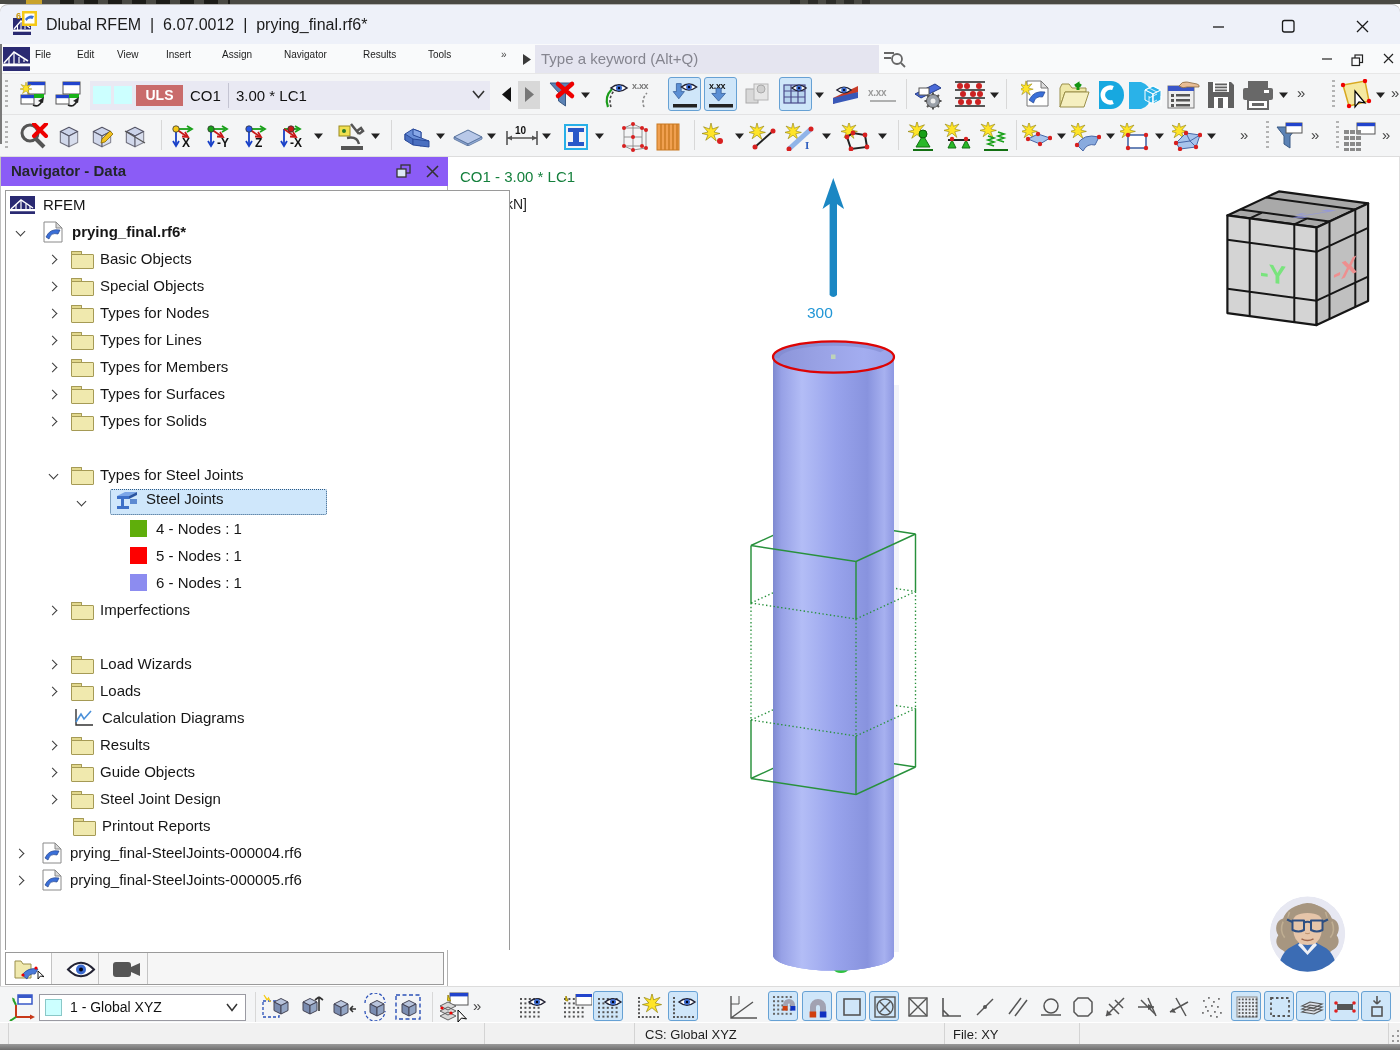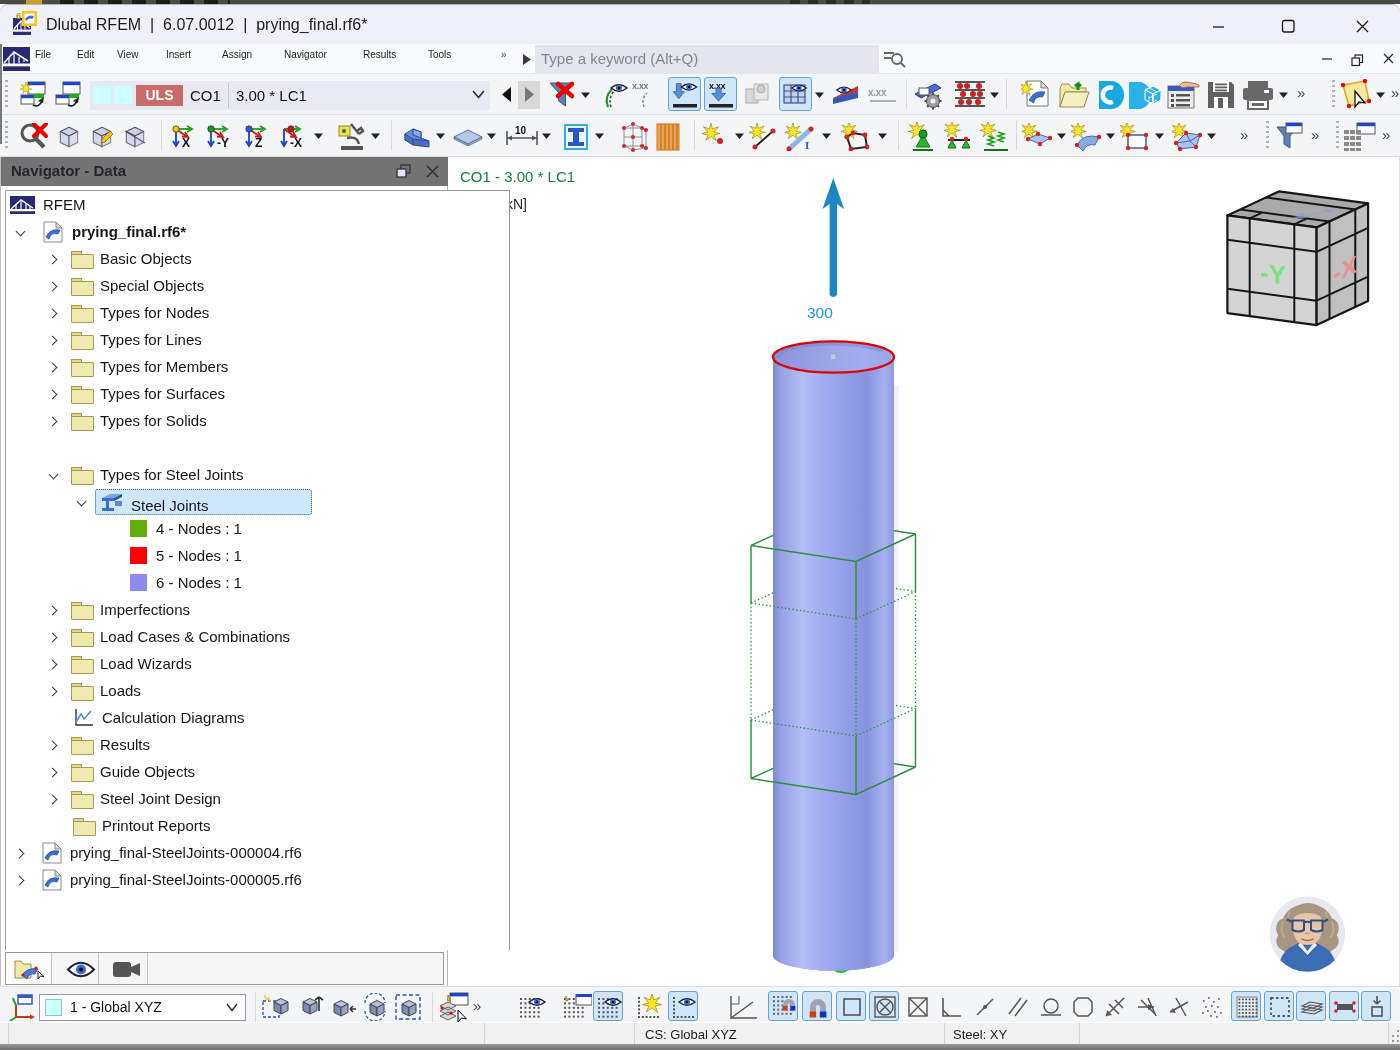--- a/index.html
+++ b/index.html
@@ -15,38 +15,38 @@
 .menuitem{position:absolute;top:5px;font-size:10px;color:#1c1c1c}
 #searchbox{left:535px;top:1px;width:344px;height:28px;background:#e5e5f0;color:#85858f;font-size:15px;line-height:28px;padding-left:6px}
 
 #tb1{left:0;top:74px;width:1400px;height:41px;background:#f4f5f6;border-bottom:1px solid #e3e3e4}
 #tb2{left:0;top:115px;width:1400px;height:42px;background:#f4f5f6;border-bottom:1px solid #dddddd}
 .grip{position:absolute;top:6px;width:3px;height:28px;background-image:repeating-linear-gradient(#b3b3b3 0 2px,transparent 2px 5px)}
 .vsep{position:absolute;top:5px;width:1px;height:30px;background:#d8d8d8}
 .tgl{position:absolute;background:#cfe6f9;border:1px solid #66a1d4;border-radius:3px}
 
 #nav{left:0;top:157px;width:448px;height:829px;background:#fff;border-right:1px solid #b3b3b3;border-left:1px solid #c0c0c0}
-#navhead{left:0;top:0;width:447px;height:29px;background:#737373}
+#navhead{left:0;top:0;width:447px;height:29px;background:#8b5cf6}
 #navhead span{position:absolute;left:10px;top:5px;font-weight:bold;font-size:15px;color:#23262b}
 #treebox{left:4px;top:33px;width:505px;height:760px;border:1px solid #9a9a9a;border-bottom:none;background:#fff}
 #tabs{left:4px;top:795px;width:439px;height:33px;background:#fbfbfb;border:1px solid #9a9a9a}
 #viewport{left:448px;top:157px;width:952px;height:829px;background:#fff;border-right:1px solid #e0e0e0}
 
 #btb{left:0;top:986px;width:1400px;height:36px;background:#f4f5f6;border-top:1px solid #dcdcdc}
 #statusbar{left:0;top:1022px;width:1400px;height:22px;background:#f1f1f1;border-top:1px solid #fff}
 .scell{position:absolute;top:0;height:22px;border-left:1px solid #d4d4d4}
 #bedge{left:0;top:1044px;width:1400px;height:6px;background:linear-gradient(#9a9a9a,#6e6e6e)}
 
 .trow{position:absolute;left:6px;height:27px;font-size:15px;color:#161616;display:flex;align-items:center;white-space:nowrap}
 .chv{display:inline-block;position:relative;width:14px;height:16px;flex:none}.chv:after{content:"";position:absolute;left:3px;top:4px;width:6px;height:6px;border-right:1.7px solid #3a3a3a;border-bottom:1.7px solid #3a3a3a;transform:rotate(45deg)}.chv.c:after{left:2px;top:5px;transform:rotate(-45deg)}
 .folder{display:inline-block;width:21px;height:16px;position:relative;margin-right:8px}
 .folder:before{content:"";position:absolute;left:0;top:0;width:9px;height:4px;background:#e2d88e;border:1px solid #a59a55;border-bottom:none;border-radius:1px 1px 0 0}
 .folder:after{content:"";position:absolute;left:0;top:3px;width:21px;height:13px;background:#f0e9ae;border:1px solid #a59a55;border-radius:1px}
 .chip{display:inline-block;width:17px;height:17px;margin-right:9px}
-#seljoint{display:inline-flex;align-items:flex-end;height:26px;background:#cfe7fb;border:1px dotted #2e5a84;border-radius:2px;padding-right:3px;margin-left:6px;width:217px}
+#seljoint{display:inline-flex;align-items:flex-start;height:26px;background:#cfe7fb;border:1px dotted #2e5a84;border-radius:2px;padding-right:3px;margin-left:21px;width:217px}
 </style></head>
 <body>
 <div id="root">
 <div id="sliver" class="abs">
       <div class="abs" style="left:60px;top:0;width:170px;height:4px;background:repeating-linear-gradient(90deg,#1c1c18 0 14px,#4a4a44 14px 24px)"></div>
       <div class="abs" style="left:26px;top:0;width:16px;height:4px;background:#c8a22c"></div>
       <div class="abs" style="left:790px;top:0;width:80px;height:4px;background:repeating-linear-gradient(90deg,#2c2c28 0 10px,#4a4a44 10px 18px)"></div>
     </div>
 <div id="titlebar" class="abs">
   <svg class="abs" style="left:13px;top:5px" width="26" height="26" viewBox="0 0 26 26">
@@ -755,21 +755,20 @@
               <path d="M2 6 l8 -4 h12 l-8 4 z" fill="#7aa6e8"></path>
               <path d="M2 6 h12 v3 h-5 v7 h5 v3 h-12 v-3 h4 v-7 h-4 z" fill="#3c70c8"></path>
               <path d="M14 6 l8 -4 v3 l-8 4 z" fill="#2a55a0"></path>
               <rect x="15" y="9" width="7" height="5" fill="#5d8ad2"></rect>
             </svg>Steel Joints</span>
         </div>
     <div class="trow" style="top:324px;left:124px"><span class="chip" style="background:#5fae0b"></span>4 - Nodes : 1</div>
     <div class="trow" style="top:351px;left:124px"><span class="chip" style="background:#fe0000"></span>5 - Nodes : 1</div>
     <div class="trow" style="top:378px;left:124px"><span class="chip" style="background:#8c8cf0"></span>6 - Nodes : 1</div>
     <div class="trow" style="top:405px;left:41px"><span class="chv c"></span><span class="folder" style="margin-left:10px"></span>Imperfections</div>
-    <div class="trow" style="top:432px;left:41px"><span class="chv c"></span><span class="folder" style="margin-left:10px"></span>Load Cases &amp; Combinations</div>
     <div class="trow" style="top:459px;left:41px"><span class="chv c"></span><span class="folder" style="margin-left:10px"></span>Load Wizards</div>
     <div class="trow" style="top:486px;left:41px"><span class="chv c"></span><span class="folder" style="margin-left:10px"></span>Loads</div>
     <div class="trow" style="top:513px;left:67px"><svg width="21" height="20" viewBox="0 0 21 20" style="margin-right:8px">
             <path d="M3 1 v16 h17" stroke="#333" fill="none" stroke-width="1.4"></path>
             <path d="M3 14 l5 -8 3 5 7 -8" stroke="#4a90d9" fill="none" stroke-width="1.6"></path>
           </svg>Calculation Diagrams</div>
     <div class="trow" style="top:540px;left:41px"><span class="chv c"></span><span class="folder" style="margin-left:10px"></span>Results</div>
     <div class="trow" style="top:567px;left:41px"><span class="chv c"></span><span class="folder" style="margin-left:10px"></span>Guide Objects</div>
     <div class="trow" style="top:594px;left:41px"><span class="chv c"></span><span class="folder" style="margin-left:10px"></span>Steel Joint Design</div>
     <div class="trow" style="top:621px;left:67px"><span class="folder" style="margin-left:0"></span>Printout Reports</div>
@@ -1189,21 +1188,21 @@
         <path d="M13 2 v8 m0 0 l-3.5 -3.5 m3.5 3.5 l3.5 -3.5" stroke="#555" stroke-width="1.6" fill="none"></path>
         <rect x="8" y="13" width="10" height="9" fill="none" stroke="#555" stroke-width="1.6"></rect>
       </svg>
     </div>
 <div id="statusbar" class="abs">
   <div class="scell" style="left:8px"></div>
   <div class="scell" style="left:484px"></div>
   <div class="scell" style="left:634px"></div>
   <span class="abs" style="left:645px;top:4px;font-size:13px;color:#1d1d1d">CS: Global XYZ</span>
   <div class="scell" style="left:944px"></div>
-  <span class="abs" style="left:953px;top:4px;font-size:13px;color:#1d1d1d">Steel: XY</span>
+  <span class="abs" style="left:953px;top:4px;font-size:13px;color:#1d1d1d">File: XY</span>
   <div class="scell" style="left:1079px"></div>
   <div class="scell" style="left:1388px"></div>
 </div>
 <div id="bedge" class="abs"></div>
     <div class="abs" style="left:0;top:44px;width:2px;height:100px;background:#7a7a7a"></div>
     <svg class="abs" style="left:1390px;top:1030px" width="10" height="12" viewBox="0 0 10 12">
       <g fill="#9a9a9a">
         <rect x="7" y="0" width="2" height="2"></rect>
         <rect x="7" y="5" width="2" height="2"></rect>
         <rect x="2" y="5" width="2" height="2"></rect>

